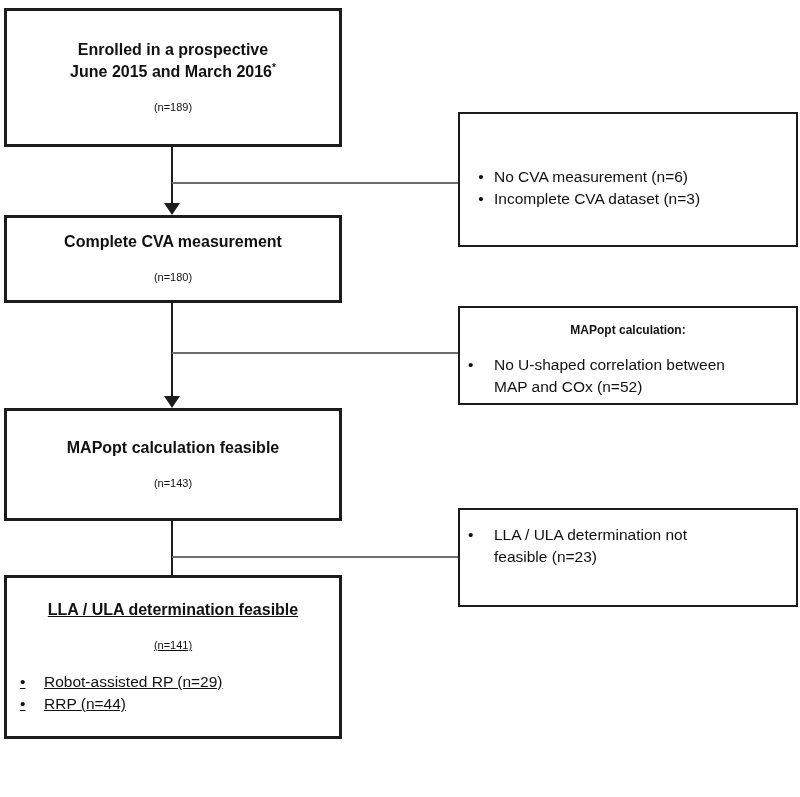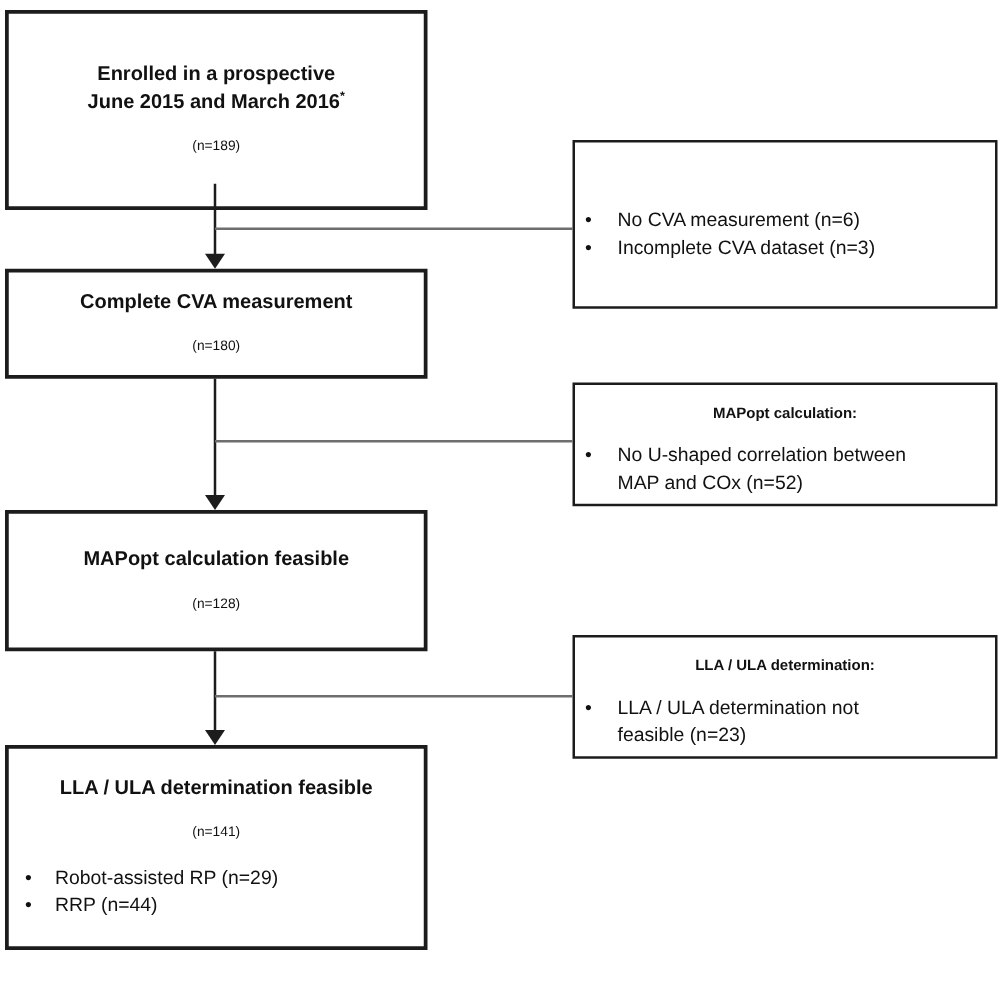--- a/index.html
+++ b/index.html
@@ -69,21 +69,21 @@
     text-align: left;
   }
   ul.blist li { display: flex; }
   ul.blist li::before {
     content: "\2022";
     width: 26px;
     flex: none;
   }
   .bline { display: block; }
   
-  #box-excl-cva ul.blist { margin-top: 52px; }
+  #box-excl-cva ul.blist { margin-top: 52px; text-align: center; }
   #box-excl-mapopt ul.blist, #box-excl-lla ul.blist { margin-top: 14px; }
   
   #box-lla-feasible ul.blist {
     align-self: stretch;
     margin-top: 16px;
     padding-left: 13px;
   }
   #box-lla-feasible ul.blist li::before { width: 24px; }
   
   .vline {
@@ -107,21 +107,21 @@
     border-left: 8px solid transparent;
     border-right: 8px solid transparent;
     border-top: 12px solid var(--connector-vertical, #1c1c1c);
   }
 </style>
 </head>
 <body>
 
 <div class="canvas">
 
-  <div class="box main" id="box-enrolled" style="top:8px;height:160px;">
+  <div class="box main" id="box-enrolled" style="top:8px;height:139px;">
     <div class="title">
       <span class="tl">Enrolled in a prospective</span>
       <span class="tl"><span>June 2015 and March 2016</span><sup class="fn">*</sup></span>
     </div>
     <div class="count">(n=189)</div>
   </div>
 
   <div class="vline" style="top:147px;height:58px;"></div>
   <div class="hline" style="top:182px;"></div>
   <div class="arrowhead" style="top:203px;"></div>
@@ -153,40 +153,39 @@
         <span class="btxt">
           <span class="bline">No U-shaped correlation between</span>
           <span class="bline">MAP and COx (n=52)</span>
         </span>
       </li>
     </ul>
   </div>
 
   <div class="box main" id="box-mapopt-feasible" style="top:408px;height:113px;">
     <div class="title">MAPopt calculation feasible</div>
-    <div class="count">(n=128)</div>
+    <div class="count">(n=143)</div>
   </div>
 
   <div class="vline" style="top:521px;height:65px;"></div>
   <div class="hline" style="top:556px;"></div>
   <div class="arrowhead" style="top:584px;"></div>
 
   <div class="box side" id="box-excl-lla" style="top:508px;height:99px;">
-    <div class="hdr">LLA / ULA determination:</div>
     <ul class="blist">
       <li>
         <span class="btxt">
           <span class="bline">LLA / ULA determination not</span>
           <span class="bline">feasible (n=23)</span>
         </span>
       </li>
     </ul>
   </div>
 
-  <div class="box main" id="box-lla-feasible" style="top:596px;height:164px;">
+  <div class="box main" id="box-lla-feasible" style="top:575px;height:164px;text-decoration:underline;">
     <div class="title">LLA / ULA determination feasible</div>
     <div class="count">(n=141)</div>
     <ul class="blist">
       <li>
           <span class="btxt">Robot-assisted RP (n=29)</span>
         </li>
       <li>
           <span class="btxt">RRP (n=44)</span>
         </li>
     </ul>

